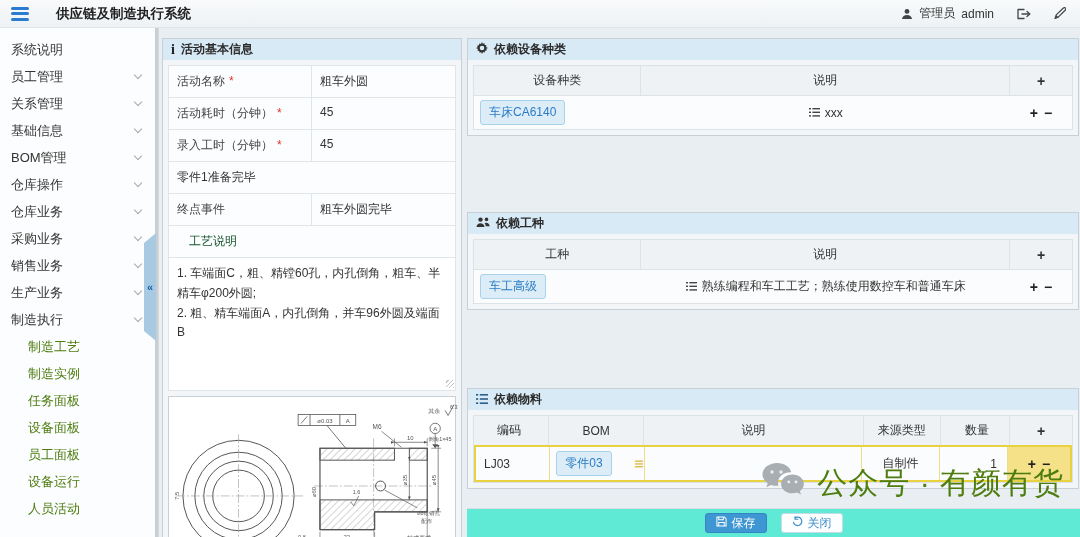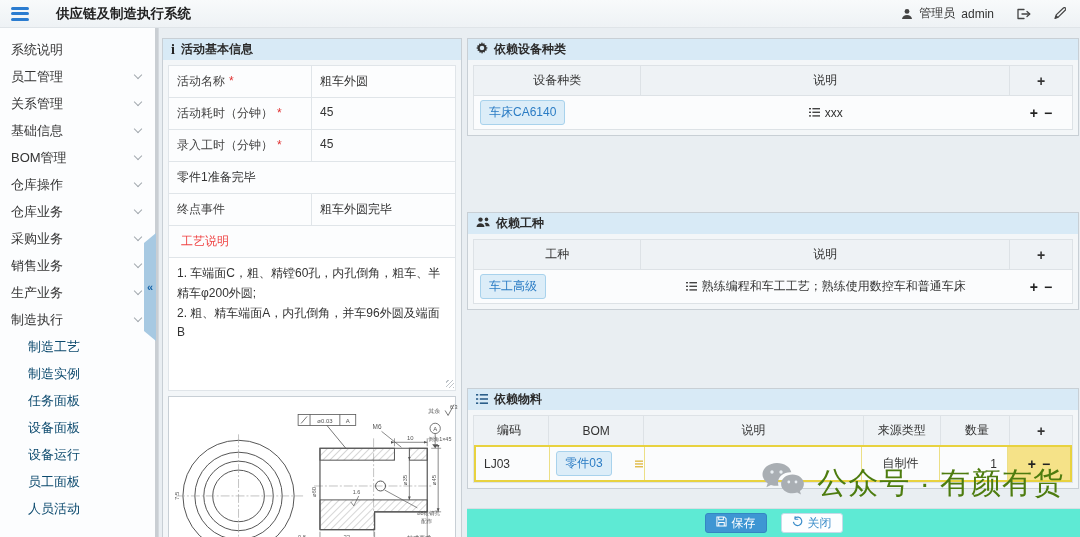--- a/index.html
+++ b/index.html
@@ -11,21 +11,21 @@
   .hamburger { width:18px; height:14px; margin-left:11px; display:flex; flex-direction:column; justify-content:space-between; cursor:pointer; }
   .hamburger i { display:block; height:3px; border-radius:2px; background:#2b7cd0; }
   .topbar-title { margin-left:27px; font-size:13.5px; font-weight:bold; color:#222; }
   .topbar-right { margin-left:auto; display:flex; align-items:center; gap:6px; padding-right:14px; color:#333; }
   .topbar-right .sp { width:10px; }
   .tb-ic { display:flex; align-items:center; }
 
   
   .sidebar { position:absolute; top:28px; left:0; bottom:0; width:159px; background:#fcfdfe; border-right:1px solid #d4d9de; padding-top:8px; z-index:20; }
   .side-item { position:relative; height:27px; line-height:27px; padding-left:11px; font-size:13px; color:#333; cursor:pointer; }
-  .side-sub { position:relative; height:27px; line-height:27px; padding-left:28px; font-size:13px; color:#0c4a6e; cursor:pointer; }
+  .side-sub { position:relative; height:27px; line-height:27px; padding-left:28px; font-size:13px; color:#4d7c0f; cursor:pointer; }
   .chev { position:absolute; right:17px; top:9px; width:6px; height:6px; border-right:1.4px solid #a3a9af; border-bottom:1.4px solid #a3a9af; transform:rotate(45deg); }
   .side-scrollbar { position:absolute; right:0; top:0; bottom:0; width:3px; background:#c9ced3; }
   .collapse-strip { position:absolute; left:144px; top:233px; width:12px; height:108px; background:#a7c9e2; clip-path:polygon(0 10px,100% 0,100% 100%,0 calc(100% - 10px)); display:flex; align-items:center; justify-content:center; z-index:25; cursor:pointer; }
   .collapse-strip span { color:#1663a7; font-size:11px; font-weight:bold; }
 
   
   .main { position:absolute; top:28px; left:160px; right:0; bottom:0; background:#e9eef2; overflow:hidden; }
   .cols { display:flex; padding:10px 1px 0 2px; }
   .left-col { width:300px; flex:none; }
   .right-col { flex:1; margin-left:5px; }
@@ -34,21 +34,21 @@
   .panel-header { background:#d8eaf6; height:21px; padding:0 8px; display:flex; align-items:center; gap:6px; font-weight:bold; font-size:12px; color:#2b2b2b; }
   .iicon { font-family:"Liberation Serif",serif; font-weight:bold; font-size:14px; line-height:1; color:#222; }
 
   
   .form-wrap { padding:5px; }
   .frow { display:flex; background:#fcfdfe; border:1px solid #e0e5e9; border-top:0; }
   .frow:first-child { border-top:1px solid #e0e5e9;align-items:flex-end; }
   .flabel { flex:0 0 50%; padding:7px 8px; border-right:1px solid #e0e5e9; color:#444; }
   .fvalue { flex:1; padding:7px 8px; color:#333; }
   .star { color:#e03131; margin-left:4px; }
-  .frow-label-only { display:block; background:#fcfdfe; border:1px solid #e0e5e9; border-top:0; padding:7px 12px; color:#ef4444; }
+  .frow-label-only { display:block; background:#fcfdfe; border:1px solid #e0e5e9; border-top:0; padding:7px 20px; color:#14532d; }
   .ta-wrap { position:relative; }
   .ta-wrap textarea { display:block; width:100%; height:133px; border:1px solid #e0e5e9; border-top:0; background:#fff; padding:6px 8px; font-family:inherit; font-size:12px; line-height:1.65; color:#333; resize:none; }
   .ta-wrap::after { content:""; position:absolute; right:2px; bottom:3px; width:8px; height:8px; background:repeating-linear-gradient(315deg,#bfc4c9 0 1px,transparent 1px 3px); }
   .drawing-box { margin-top:5px; border:1px solid #c8cfd5; background:#fff; height:310px; padding:3px 2px; }
 
   
   .rpanel1 { margin-bottom:76px; }
   .rpanel2 { margin-bottom:78px; }
   .rtable { margin:5px; border:1px solid #dde2e6; background:#fff; }
   .thead { display:flex; background:#eef2f5; }
@@ -129,22 +129,22 @@
   <div class="side-item"><span>仓库操作</span><span class="chev"></span></div>
   <div class="side-item"><span>仓库业务</span><span class="chev"></span></div>
   <div class="side-item"><span>采购业务</span><span class="chev"></span></div>
   <div class="side-item"><span>销售业务</span><span class="chev"></span></div>
   <div class="side-item"><span>生产业务</span><span class="chev"></span></div>
   <div class="side-item"><span>制造执行</span><span class="chev"></span></div>
   <div class="side-sub"><span>制造工艺</span></div>
   <div class="side-sub"><span>制造实例</span></div>
   <div class="side-sub"><span>任务面板</span></div>
   <div class="side-sub"><span>设备面板</span></div>
+  <div class="side-sub"><span>员工面板</span></div>
   <div class="side-sub"><span>设备运行</span></div>
-  <div class="side-sub"><span>员工面板</span></div>
   <div class="side-sub"><span>人员活动</span></div>
   <div class="side-scrollbar"></div>
 </div>
 <div class="collapse-strip">
     <span>«</span>
   </div>
 
 <div class="main">
   <div class="cols">
 

